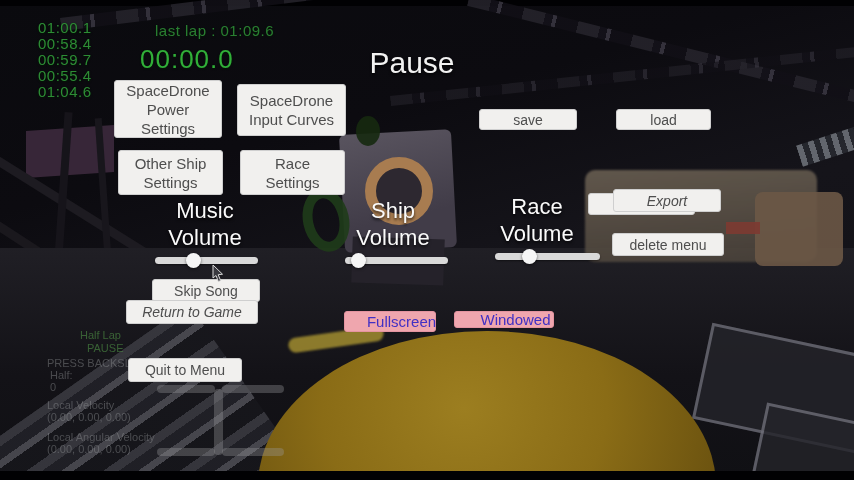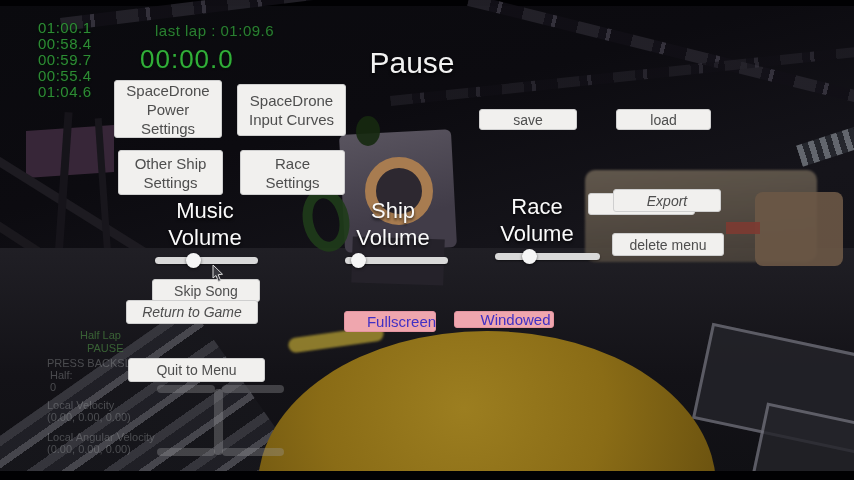--- a/index.html
+++ b/index.html
@@ -140,21 +140,21 @@
   </div>
 
   <div class="vol-label" style="left:482px;top:193px;width:110px;z-index:5;">Race
 Volume</div>
   <div class="slider" style="left:495px;top:249px;width:105px;z-index:5;">
     <div class="track"></div>
     <div class="thumb" style="left: 32%;"></div>
   </div>
 
   <button class="btn" style="left:126px;top:300px;width:132px;height:24px;z-index:5;font-style:italic;">Return to Game</button>
-  <button class="btn" style="left:128px;top:358px;width:137px;height:24px;z-index:5;">Quit to Menu</button>
+  <button class="btn" style="left:128px;top:358px;width:114px;height:24px;z-index:5;">Quit to Menu</button>
 
   <button class="btn pink" style="left:344px;top:311px;width:92px;height:21px;z-index:5;">Fullscreen</button>
   <button class="btn pink" style="left:454px;top:311px;width:100px;height:17px;z-index:5;">Windowed</button>
 
   <svg class="abs" style="left:212px;top:265px;z-index:9;" width="13" height="18" viewBox="0 0 13 18">
     <polygon points="1,0 1,13 4,10.5 6.4,16.5 8.6,15.5 6.2,9.7 10.5,9.2" fill="#3a3a40" stroke="#d8d8d8" stroke-width="1"></polygon>
   </svg>
 
 </div>
 

